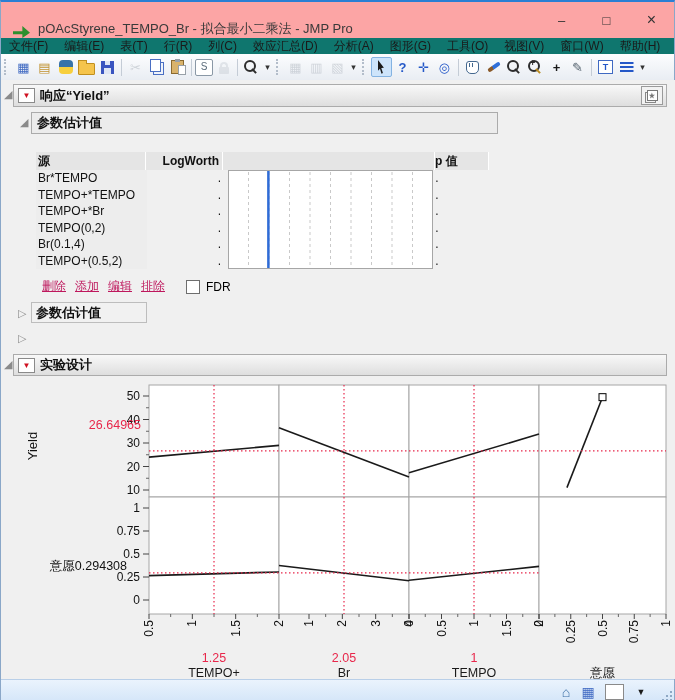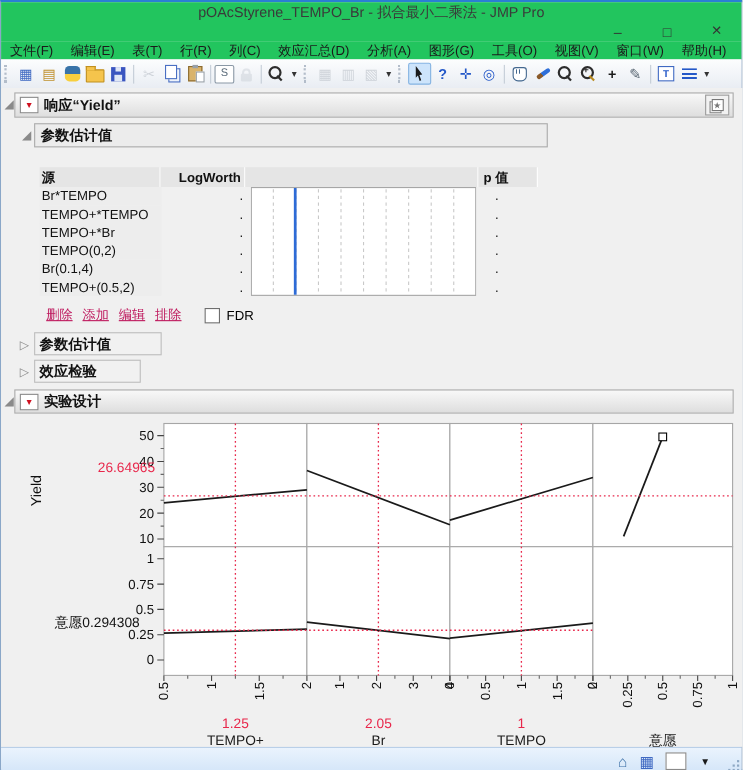--- a/index.html
+++ b/index.html
@@ -1,25 +1,25 @@
 <!DOCTYPE html>
 <html><head>
 <meta charset="utf-8">
 <style>
   html,body{margin:0;padding:0;}
   body{width:675px;height:700px;overflow:hidden;font-family:"Liberation Sans",sans-serif;background:#f0f0f0;}
   .page{position:relative;width:675px;height:700px;box-sizing:border-box;border:1px solid #8aa7c8;border-top:2px solid #2a7fd4;background:#f0f0f0;}
   
-  .titlebar{position:absolute;left:0;top:0;width:100%;height:36px;background:#22c55e;display:flex;align-items:center;flex-direction:column;}
+  .titlebar{position:absolute;left:0;top:0;width:100%;height:36px;background:#fca5a5;display:flex;align-items:flex-end;}
   .jmp-icon{width:17px;height:15px;margin:0 8px 0 12px;background:#2f8f2f;clip-path:polygon(0 55%,55% 55%,55% 20%,100% 65%,55% 100%,55% 75%,0 75%);}
   .title-text{font-size:13px;color:#3a3a3a;}
   .win-controls{margin-left:auto;display:flex;height:100%;}
   .win-btn{width:45px;height:100%;display:flex;align-items:center;justify-content:center;font-size:13px;color:#333;}
   
-  .menubar{position:absolute;left:0;top:36px;width:100%;height:16px;background:#22c55e;display:flex;align-items:center;font-size:12px;color:#1a1a1a;}
+  .menubar{position:absolute;left:0;top:36px;width:100%;height:16px;background:#0f766e;display:flex;align-items:center;font-size:12px;color:#1a1a1a;}
   .menu-item{padding:0 8px;}
   
   .toolbar{position:absolute;left:0;top:52px;width:100%;height:26px;background:linear-gradient(#fcfdfe,#e9edf3);border-bottom:1px solid #c9d2dd;display:flex;align-items:center;}
   .tgrip{width:3px;height:16px;border-left:2px dotted #b3bdca;margin:0 4px 0 3px;}
   .tsep{width:1px;height:17px;background:#c4ccd6;margin:0 3px;}
   .tool{width:21px;height:20px;display:flex;align-items:center;justify-content:center;font-size:13px;line-height:1;}
   .tool.small{width:11px;font-size:9px;color:#333;}
   .tool.disabled{opacity:.4;}
   .tool.selected{background:#cde4fb;border:1px solid #84b3e2;border-radius:2px;box-sizing:border-box;}
   .tool.boxed{border:1px solid #8a98a6;border-radius:2px;width:16px;height:15px;font-size:10px;background:#fff;}
@@ -55,21 +55,21 @@
   .redtri{width:15px;height:13px;background:#fff;border:1px solid #8a8a8a;display:flex;align-items:center;justify-content:center;font-size:8px;color:#cf1020;margin:0 5px 0 4px;flex:none;}
   .pinbtn{margin-left:auto;margin-right:3px;width:20px;height:17px;border:1px solid #9a9a9a;background:#f2f2f2;display:flex;align-items:center;justify-content:center;}
   .pinbtn .pg{width:9px;height:9px;border:1px solid #777;background:#fff;box-shadow:-2px 2px 0 -1px #f2f2f2,-2px 2px 0 0 #888;display:flex;align-items:center;justify-content:center;font-size:7px;color:#777;}
   
   .es-table{position:absolute;left:35px;top:72px;width:453px;font-size:12px;color:#111;}
   .es-hrow{display:flex;height:18px;line-height:18px;font-weight:bold;}
   .es-hrow div{background:#e5e5e5;border-right:1px solid #fff;box-sizing:border-box;}
   .es-c1{width:110px;padding-left:2px;}
   .es-c2{width:77px;text-align:right;padding-right:3px;box-sizing:border-box;}
   .es-c3{width:212px;}
-  .es-c4{width:54px;text-align:center;padding-right:21px;box-sizing:border-box;}
+  .es-c4{width:54px;text-align:left;padding-right:21px;box-sizing:border-box;}
   .es-row{display:flex;height:16.5px;line-height:16.5px;}
   .es-row .es-c1{background:#ededed;}
   .es-plotbox{position:absolute;left:227px;top:90px;width:205px;height:99px;}
   .es-actions{position:absolute;left:41px;top:198px;font-size:12px;display:flex;align-items:center;}
   .es-link{color:#be185d;text-decoration:underline;margin-right:9px;}
   .fdr-box{width:12px;height:12px;background:#fff;border:1px solid #6e6e6e;margin:0 6px 0 12px;}
   .smallhdr{position:absolute;box-sizing:border-box;border:1px solid #bdbdbd;background:#f1f1f1;font-size:13px;font-weight:bold;color:#111;display:flex;align-items:center;padding-left:4px;}
   
   .statusbar{position:absolute;left:0;top:677px;width:100%;height:23px;background:linear-gradient(#eaf3fd,#d3e5f8);border-top:1px solid #b9cfe8;display:flex;align-items:center;justify-content:flex-end;}
   .sb-icon{width:22px;height:18px;display:flex;align-items:center;justify-content:center;font-size:14px;}
@@ -259,23 +259,20 @@
       <span class="fdr-box"></span>
       <span>FDR</span>
     </div>
 
     <span class="disc" style="left:17px;top:227px;">▷</span>
     <div class="smallhdr" style="left:30px;top:222px;width:116px;height:21px;">
       <span>参数估计值</span>
     </div>
 
     <span class="disc" style="left:17px;top:252px;">▷</span>
-    <div class="smallhdr" style="left:30px;top:247px;width:97px;height:21px;">
-      <span>效应检验</span>
-    </div>
 
     <span class="disc" style="left:3px;top:278px;">◢</span>
     <div class="hdr" style="left:12px;top:274px;width:654px;height:22px;">
       <span class="redtri">▼</span>
       <span>实验设计</span>
     </div>
 
     <svg id="profiler" width="675" height="300" style="position:absolute;left:0;top:300px;">
         <rect x="148" y="5" width="130" height="112" fill="#fff" stroke="#a6a6a6"></rect>
         <rect x="148" y="117" width="130" height="117" fill="#fff" stroke="#a6a6a6"></rect>

